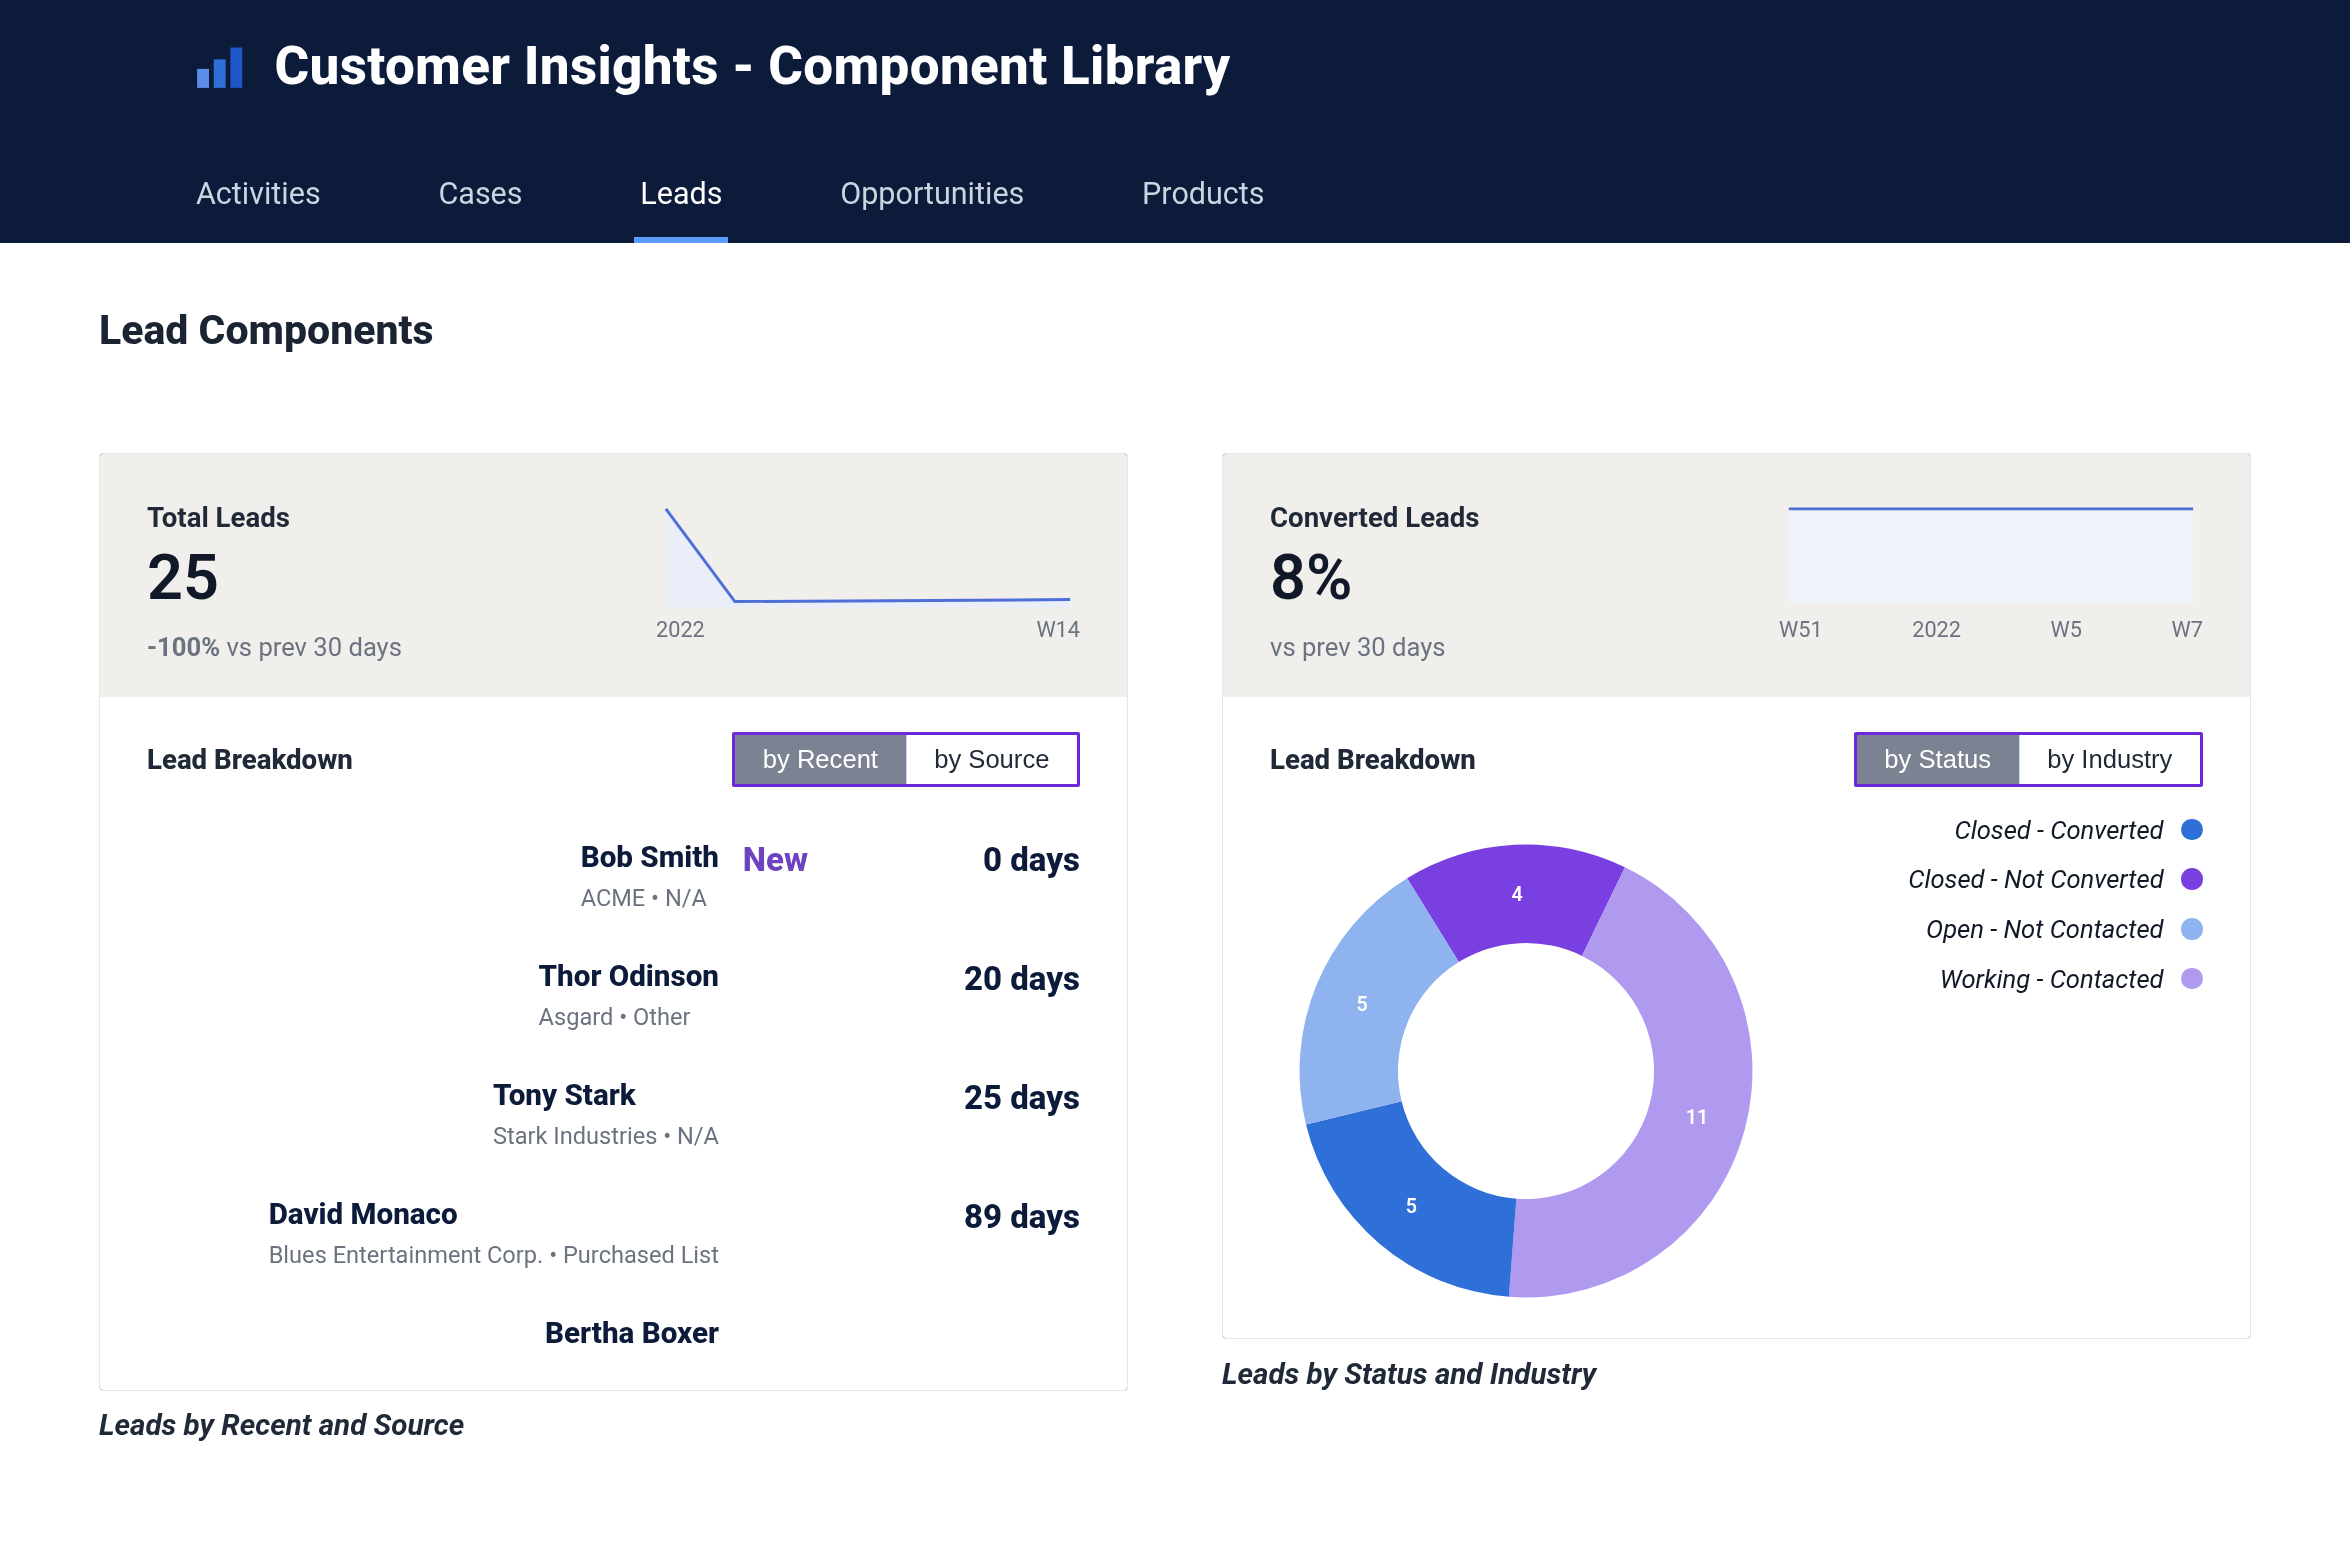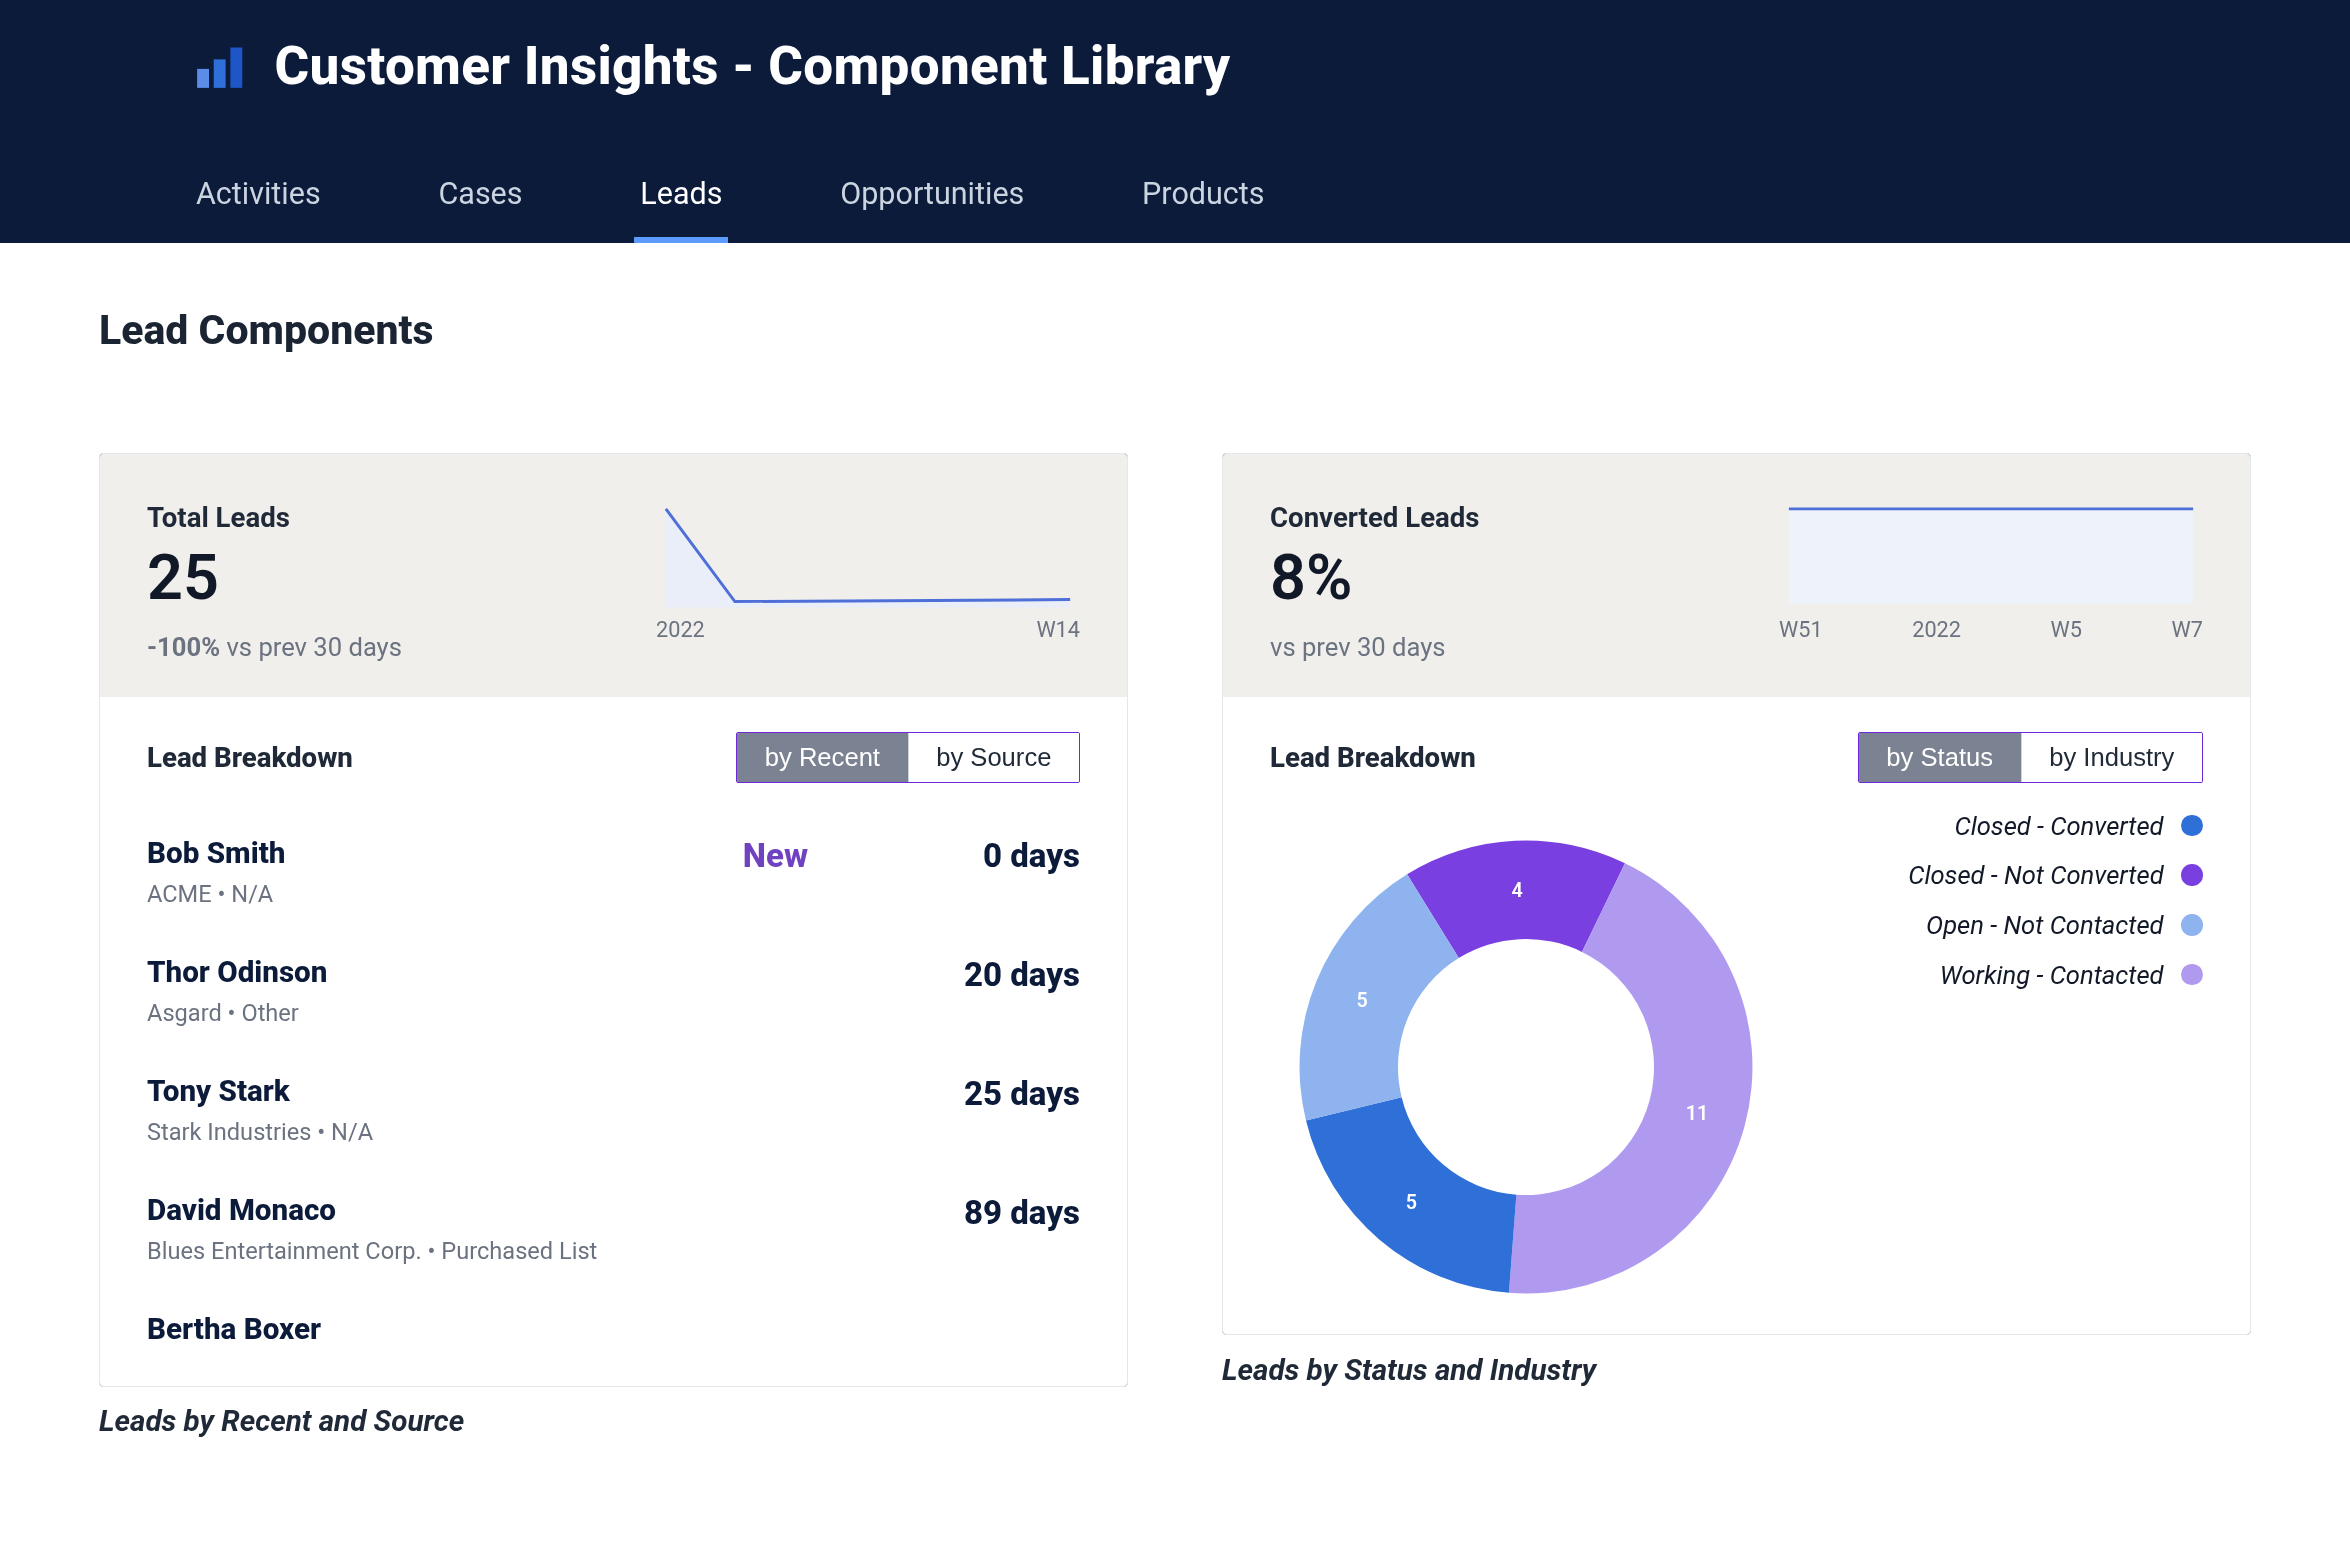--- a/index.html
+++ b/index.html
@@ -52,28 +52,28 @@
   .metric .metric-sub{font-size:25.6px;color:#6b7280;margin-top:17.7px;}
   .metric .metric-sub .delta{color:#6b7280;font-weight:700;}
   .spark{width:424px;}
   .spark svg{width:100%;height:auto;display:block;}
   .spark .xticks{display:flex;justify-content:space-between;gap:5.9px;color:#6b7280;font-size:21.7px;margin-top:7.9px;}
 
   .card .card-body{padding:35px 47px 11.8px 47px;background:#fff;}
   .breakdown-row{display:flex;align-items:center;justify-content:space-between;}
   .breakdown-title{font-size:27.6px;font-weight:800;color:#1f2937;}
 
-  .seg{display:inline-flex;border:1px solid #6d28d9;border-radius:2px;overflow:hidden;margin-left:auto;}
+  .seg{display:inline-flex;border:3px solid #6d28d9;border-radius:2px;overflow:hidden;margin-left:auto;}
   .seg .seg-btn{font-size:25.6px;padding:9.9px 27.6px;background:#fff;color:#1f2937;cursor:pointer;border:none;}
   .seg .seg-btn.active{background:var(--tab-grey);color:#fff;}
   .seg .seg-btn + .seg-btn{border-left:1px solid #cbd5e1;}
 
   
   .lead-list{margin-top:33px;}
-  .lead-item{display:flex;align-items:flex-start;justify-content:space-between;padding:19.7px 0 27.6px 0;}
+  .lead-item{display:flex;align-items:flex-start;justify-content:flex-end;padding:19.7px 0 27.6px 0;}
   .lead-left{display:flex;flex-direction:column;gap:9.9px;}
   .lead-name{font-size:29.6px;font-weight:800;color:#0c1b3a;}
   .lead-meta{font-size:23.6px;color:#6b7280;}
   .lead-right{display:flex;align-items:flex-start;gap:95px;}
   .lead-status{font-size:33px;font-weight:800;color:var(--purple);min-width:89px;text-align:right;}
   .lead-days{font-size:33px;font-weight:800;color:#0c1b3a;min-width:177px;text-align:right;}
 
   .caption{font-size:29.6px;font-weight:700;font-style:italic;color:#1f2937;margin-top:17.7px;}
 
   

